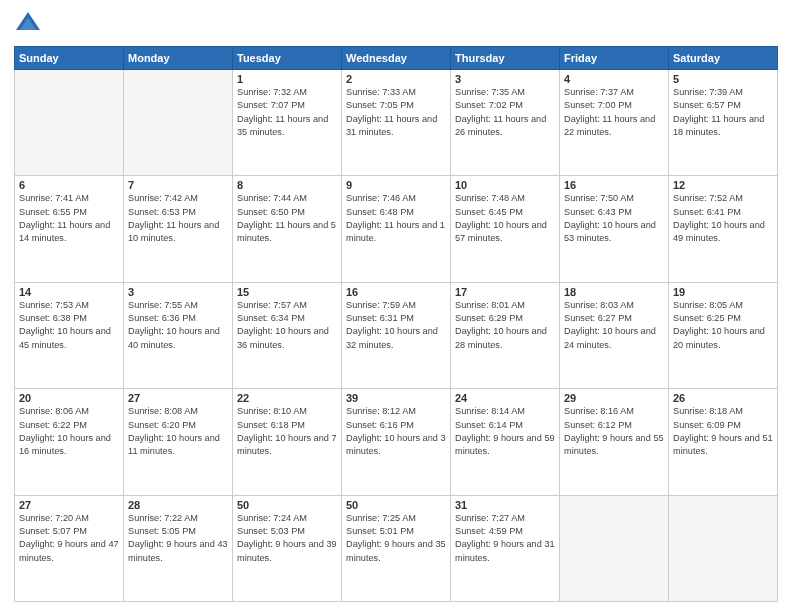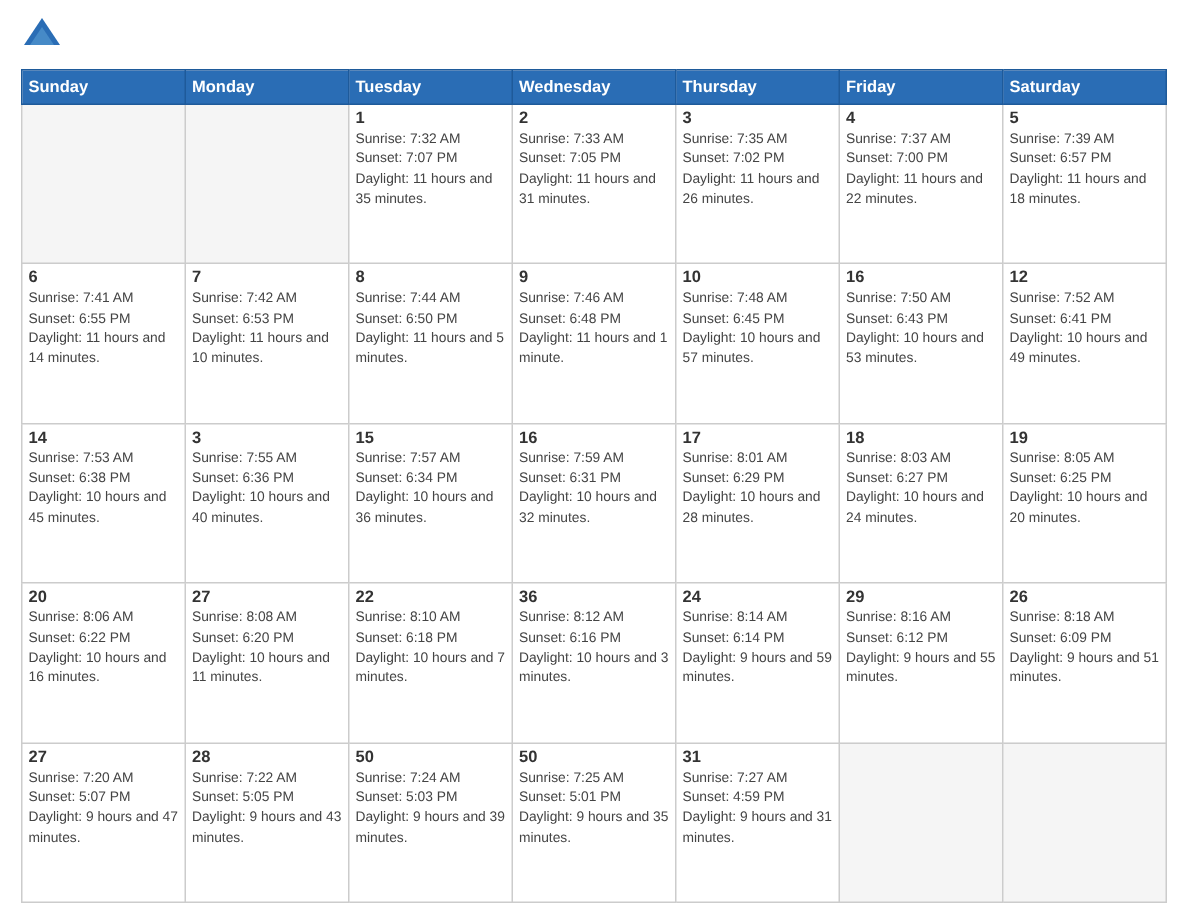--- a/index.html
+++ b/index.html
@@ -230,21 +230,21 @@
           </td>
           <td>
             <span class="day-num">27</span>
             <div class="day-info">Sunrise: 8:08 AM<br>Sunset: 6:20 PM<br>Daylight: 10 hours and 11 minutes.</div>
           </td>
           <td>
             <span class="day-num">22</span>
             <div class="day-info">Sunrise: 8:10 AM<br>Sunset: 6:18 PM<br>Daylight: 10 hours and 7 minutes.</div>
           </td>
           <td>
-            <span class="day-num">36</span>
+            <span class="day-num">39</span>
             <div class="day-info">Sunrise: 8:12 AM<br>Sunset: 6:16 PM<br>Daylight: 10 hours and 3 minutes.</div>
           </td>
           <td>
             <span class="day-num">24</span>
             <div class="day-info">Sunrise: 8:14 AM<br>Sunset: 6:14 PM<br>Daylight: 9 hours and 59 minutes.</div>
           </td>
           <td>
             <span class="day-num">29</span>
             <div class="day-info">Sunrise: 8:16 AM<br>Sunset: 6:12 PM<br>Daylight: 9 hours and 55 minutes.</div>
           </td>

